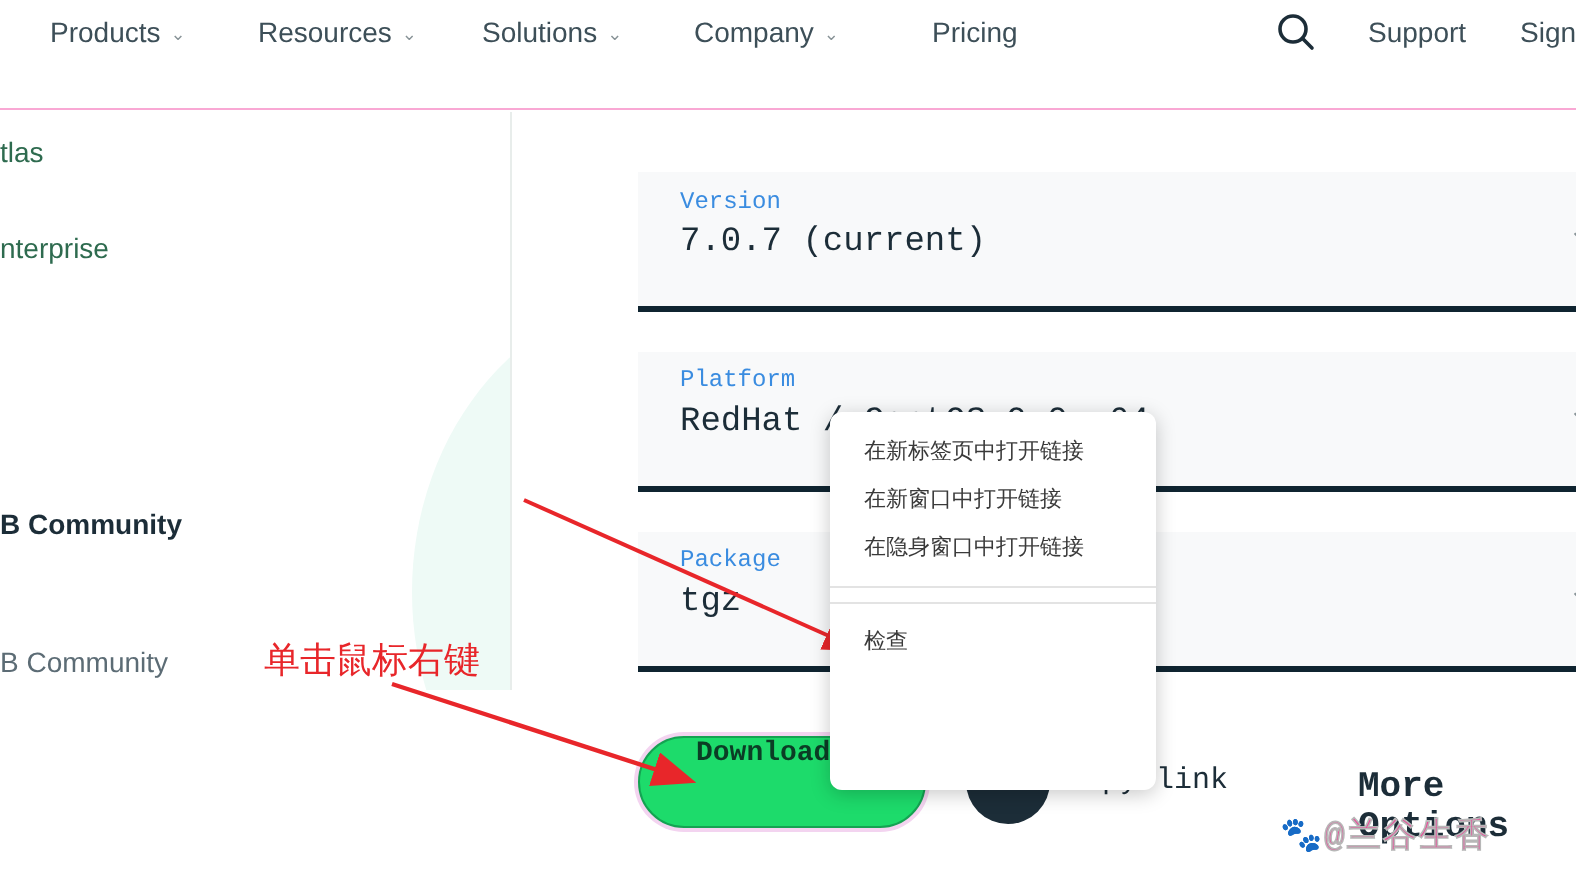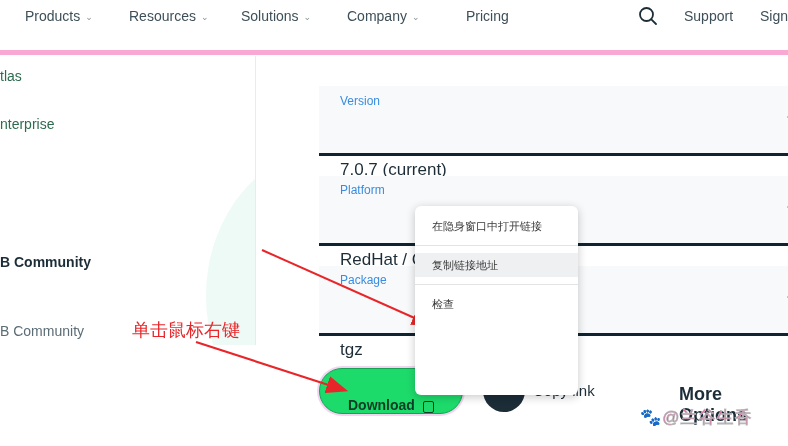--- a/index.html
+++ b/index.html
@@ -1,39 +1,39 @@
 <!DOCTYPE html>
 <html><head>
 <meta charset="utf-8">
 <style>
   * { box-sizing: border-box; margin: 0; padding: 0; }
   html, body { width: 788px; height: 446px; overflow: hidden; background: #ffffff; }
   body { position: relative; font-family: "Liberation Sans", "DejaVu Sans", sans-serif; color: #1c2d38; }
 
   
-  .topnav { position: absolute; left: 0; top: 0; width: 788px; height: 55px; background: #fff; border-bottom: 5px solid #f9a8d4; }
+  .topnav { position: absolute; left: 0; top: 0; width: 788px; height: 55px; background: #fff; border-bottom: 1px solid #f9a8d4; }
   .nav-item { position: absolute; top: 8px; font-size: 14px; color: #3d4f58; display: flex; align-items: center; gap: 5px; cursor: pointer; }
   .nav-item .chev { font-size: 9px; color: #889397; transform: translateY(1px); }
   .search-icon { position: absolute; left: 638px; top: 6px; width: 20px; height: 20px; }
 
   
   .sidebar { position: absolute; left: 0; top: 56px; width: 256px; height: 289px; border-right: 1px solid #e8edeb; background: #fff; overflow: hidden; }
   .side-item { position: absolute; left: 0; font-size: 14px; color: #2e6b4f; line-height: 21px; cursor: pointer; white-space: nowrap; }
   .side-item.active { color: #1c2d38; font-weight: bold; }
   .side-item.grey { color: #5c6c75; }
   .circle-bg { position: absolute; left: 206px; top: 90px; width: 260px; height: 300px; border-radius: 50%; background: #eefaf6; }
 
   
-  .main { position: absolute; left: 257px; top: 56px; width: 531px; height: 390px; background: #fff; overflow: hidden; }
+  .main { position: absolute; left: 257px; top: 56px; width: 531px; height: 390px; background: #fff; overflow: hidden; font-family: Liberation Mono, monospace; }
   .select-box { position: absolute; left: 62px; width: 480px; background: #f8f9fa; border-bottom: 3px solid #0f2430; cursor: pointer; }
   .select-label { position: absolute; left: 21px; font-size: 12px; color: #3a8ce0; }
-  .select-value { position: absolute; left: 21px; font-size: 17px; color: #1c2d38; margin-top: 48px; }
+  .select-value { position: absolute; left: 21px; font-size: 17px; color: #1c2d38; }
   .select-chev { position: absolute; right: 0; width: 10px; height: 10px; border-right: 1.5px solid #889397; border-bottom: 1.5px solid #889397; transform: rotate(45deg); }
 
-  .download-btn { position: absolute; left: 62px; top: 312px; width: 144px; height: 46px; border-radius: 23px; background: #1ddb6b; border: 1.5px solid #14a352; box-shadow: 0 0 0 2px #f3d4f0; display: flex; align-items: flex-end; padding-left: 28px; font-size: 14px; font-weight: bold; color: #0b3d25; cursor: pointer; }
+  .download-btn { position: absolute; left: 62px; top: 312px; width: 144px; height: 46px; border-radius: 23px; background: #1ddb6b; border: 1.5px solid #14a352; box-shadow: 0 0 0 2px #f3d4f0; display: flex; align-items: flex-start; padding-left: 28px; font-size: 14px; font-weight: bold; color: #0b3d25; cursor: pointer; }
   .dl-icon { display: inline-block; width: 11px; height: 12px; border: 1.5px solid #0b3d25; border-radius: 2px; margin-left: 8px; }
   .copy-circle { position: absolute; left: 226px; top: 314px; width: 42px; height: 42px; border-radius: 50%; background: #1c2d38; cursor: pointer; }
   .copy-label { position: absolute; left: 276px; top: 326px; font-size: 15px; color: #1c2d38; cursor: pointer; }
   .more-options { position: absolute; left: 422px; top: 328px; font-size: 18px; font-weight: bold; color: #1c2d38; cursor: pointer; }
   .watermark { position: absolute; left: 383px; top: 350px; font-size: 17px; color: #ec4899; -webkit-text-stroke: 0.8px #b7b7b7; letter-spacing: 1px; white-space: nowrap; }
 
   
   .anno-text { position: absolute; left: 132px; top: 318px; font-size: 18px; color: #e8262a; white-space: nowrap; }
   .arrows { position: absolute; left: 0; top: 0; width: 788px; height: 446px; pointer-events: none; }
 
@@ -119,18 +119,19 @@
   <defs>
     <marker id="ah" markerWidth="10" markerHeight="8" refX="8" refY="4" orient="auto">
       <polygon points="0,0 10,4 0,8" fill="#e8262a"></polygon>
     </marker>
   </defs>
   <line x1="262" y1="250" x2="428" y2="324" stroke="#e8262a" stroke-width="2" marker-end="url(#ah)"></line>
   <line x1="196" y1="342" x2="344" y2="390" stroke="#e8262a" stroke-width="2.2" marker-end="url(#ah)"></line>
 </svg>
 
 <div class="ctx-menu">
+  <div class="ctx-item">在新标签页中打开链接</div>
+  <div class="ctx-item">在新窗口中打开链接</div>
   <div class="ctx-item">在隐身窗口中打开链接</div>
   <div class="ctx-sep"></div>
-  <div class="ctx-item hover">复制链接地址</div>
   <div class="ctx-sep"></div>
   <div class="ctx-item">检查</div>
 </div>
 
 </body></html>

